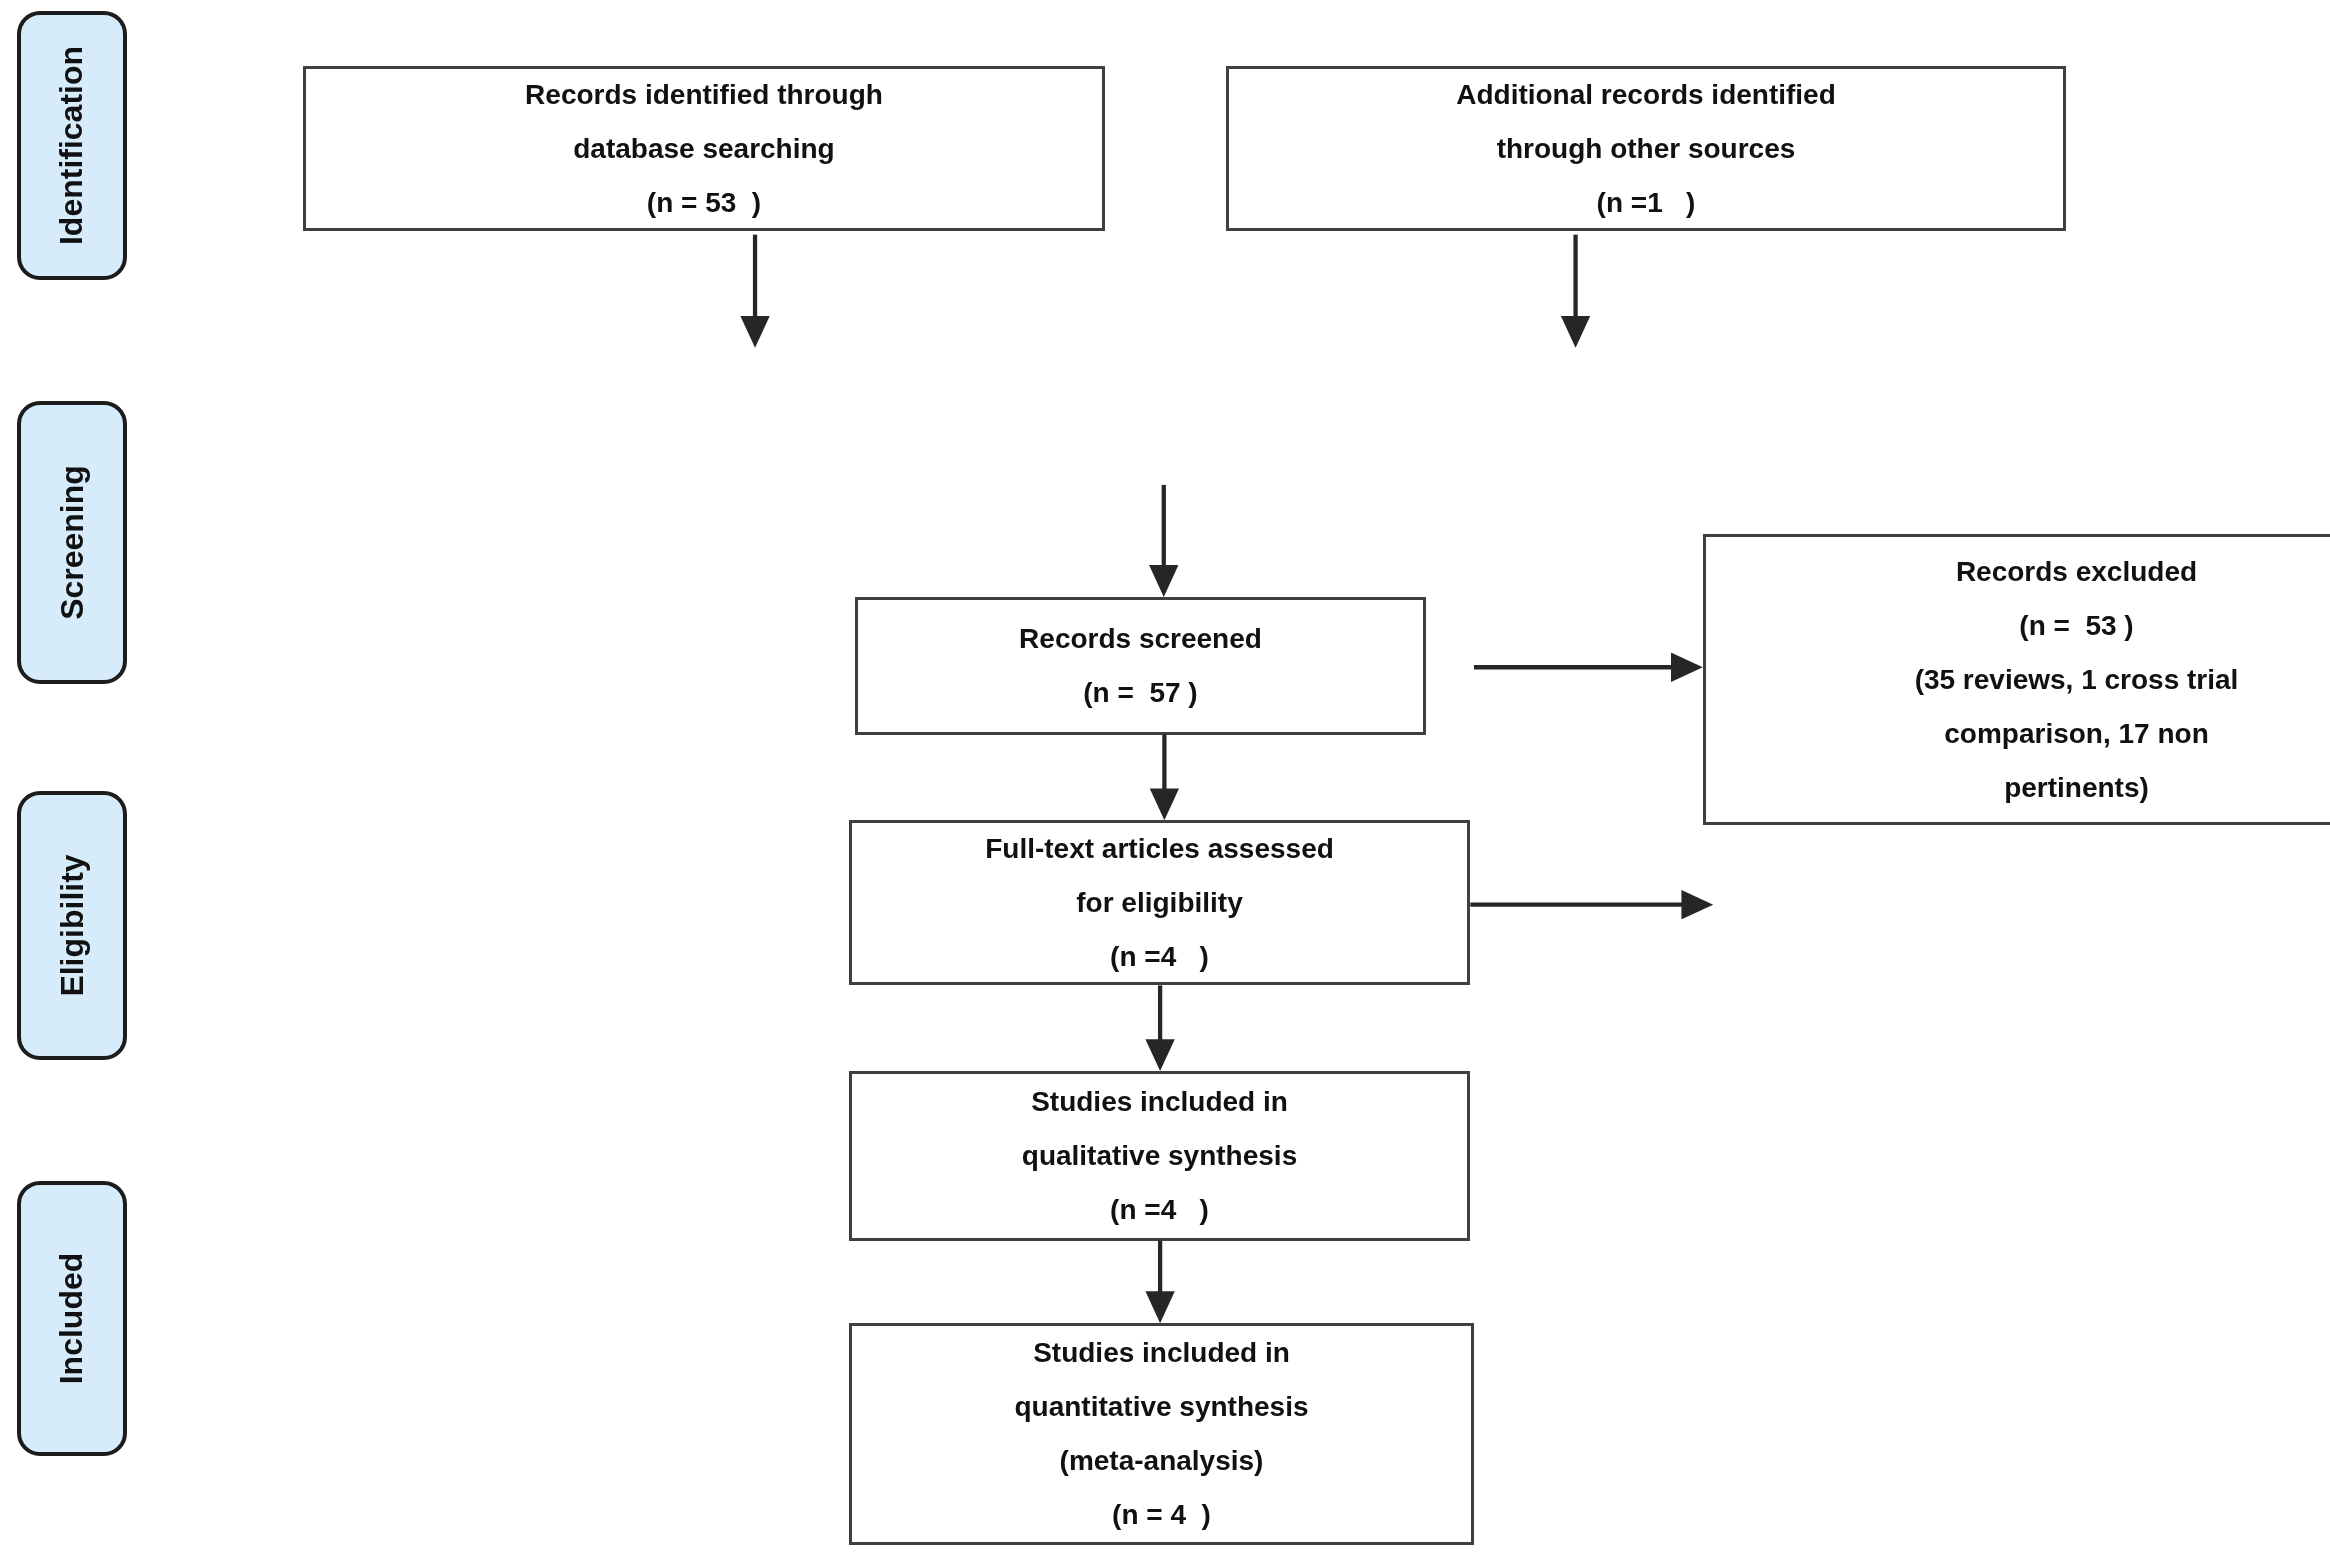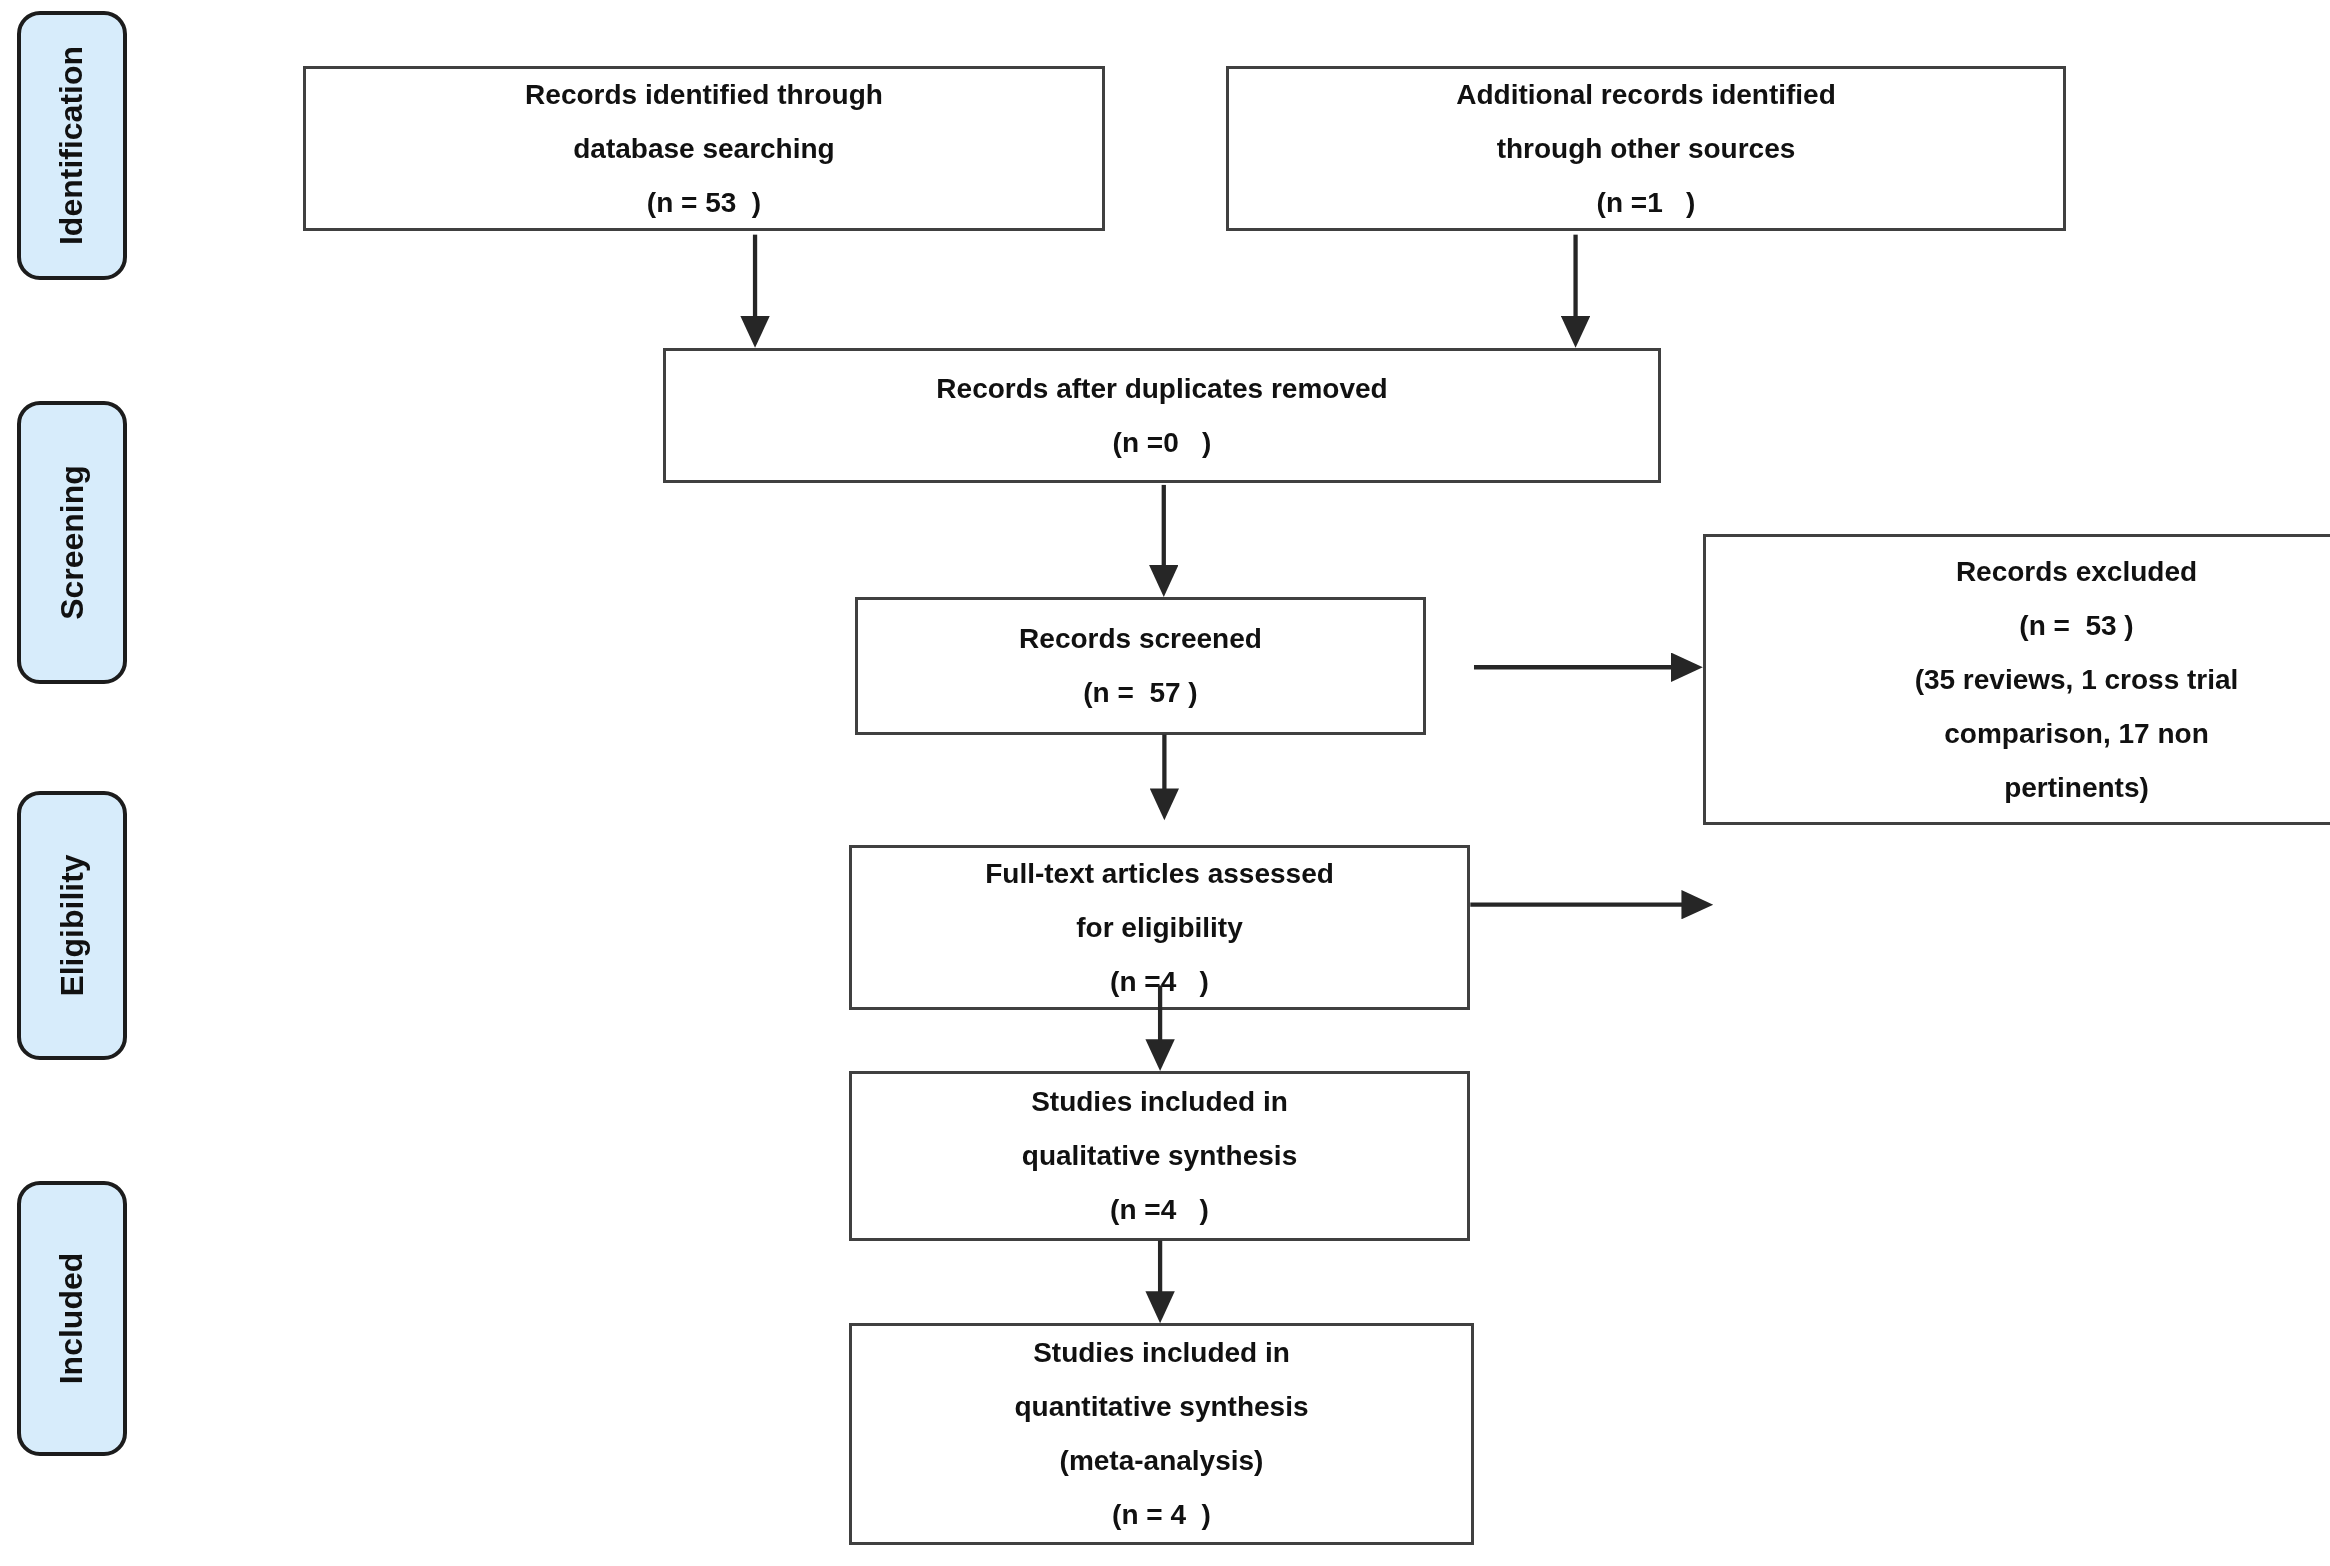--- a/index.html
+++ b/index.html
@@ -75,39 +75,35 @@
 database searching
 (n = 53  )</span>
   </div>
 
   <div class="box" style="left:1226px;top:66px;width:840px;height:165px;">
     <span class="btext">Additional records identified
 through other sources
 (n =1   )</span>
   </div>
 
-  <div class="box" style="left:663px;top:348px;width:998px;height:135px;">
-    <span class="btext">Records after duplicates removed
-(n =0   )</span>
-  </div>
 
   <div class="box" style="left:855px;top:597px;width:571px;height:138px;">
     <span class="btext">Records screened
 (n =  57 )</span>
   </div>
 
   <div class="box" style="left:1703px;top:502px;width:747px;height:291px;margin-top:32px;">
     <span class="btext">Records excluded
 (n =  53 )
 (35 reviews, 1 cross trial
 comparison, 17 non
 pertinents)</span>
   </div>
 
-  <div class="box" style="left:849px;top:845px;width:621px;height:165px;">
+  <div class="box" style="left:849px;top:820px;width:621px;height:165px;">
     <span class="btext">Full-text articles assessed
 for eligibility
 (n =4   )</span>
   </div>
 
   <div class="box" style="left:849px;top:1071px;width:621px;height:170px;">
     <span class="btext">Studies included in
 qualitative synthesis
 (n =4   )</span>
   </div>

